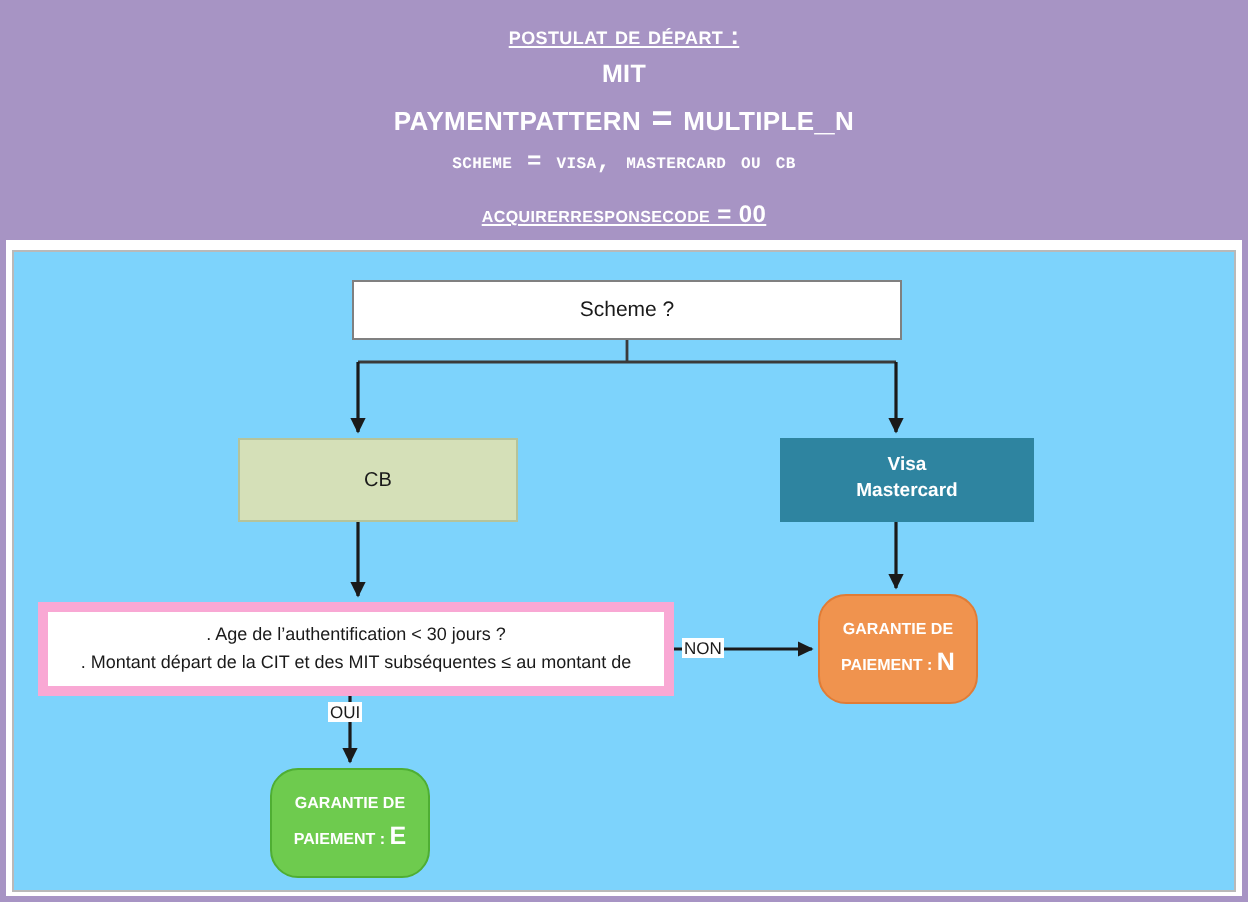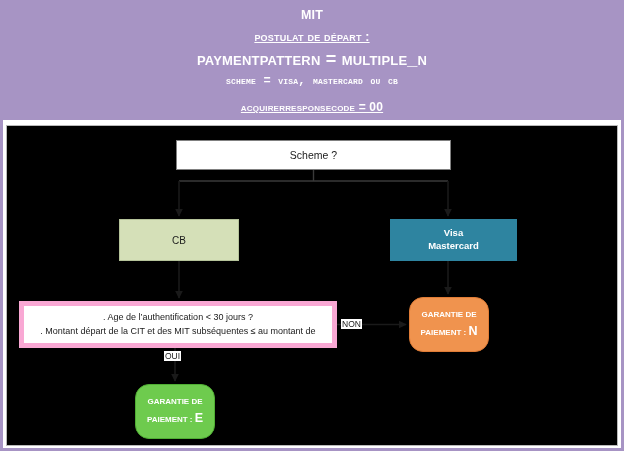--- a/index.html
+++ b/index.html
@@ -75,21 +75,21 @@
     margin-top: 12px;
     text-decoration: underline;
   }
   
   #canvas {
     position: absolute;
     left: 3px;
     top: 122px;
     width: 612px;
     height: 321px;
-    background: #000000;
+    background: #7dd3fc;
     border: 1px solid #b9b9b9;
     box-sizing: border-box;
   }
   #edges {
     position: absolute;
     left: 0;
     top: 0;
     width: 612px;
     height: 321px;
   }
@@ -109,21 +109,21 @@
     height: 30px;
     background: #ffffff;
     border: 1px solid #808080;
     font-size: 10.5px;
     color: #1a1a1a;
   }
   
   #node-cb {
     left: 112px;
     top: 93px;
-    width: 120px;
+    width: 140px;
     height: 42px;
     background: #d5e0b8;
     border: 1px solid #b5c39a;
     font-size: 10px;
     color: #1a1a1a;
   }
   
   #node-visa {
     left: 383px;
     top: 93px;
@@ -198,22 +198,22 @@
   }
   #label-non { left: 334px; top: 193px; }
   #label-oui { left: 157px; top: 225px; }
 </style>
 </head>
 <body>
 
 <div id="page">
 
   <div id="header">
+    <span class="hdr-line" id="hdr-title">Postulat de départ :</span>
     <span class="hdr-line" id="hdr-mit">MIT</span>
-    <span class="hdr-line" id="hdr-title">Postulat de départ :</span>
     <span class="hdr-line" id="hdr-pattern">paymentPattern = MULTIPLE_N</span>
     <span class="hdr-line" id="hdr-scheme">Scheme = Visa, Mastercard ou CB</span>
     <span class="hdr-line" id="hdr-arcode">acquirerResponseCode = 00</span>
   </div>
 
   <div id="canvas">
 
     <svg id="edges" viewBox="0 0 612 321">
       <defs>
         <marker id="ah" markerWidth="9" markerHeight="9" refX="7.2" refY="4.5" orient="auto" markerUnits="userSpaceOnUse">

